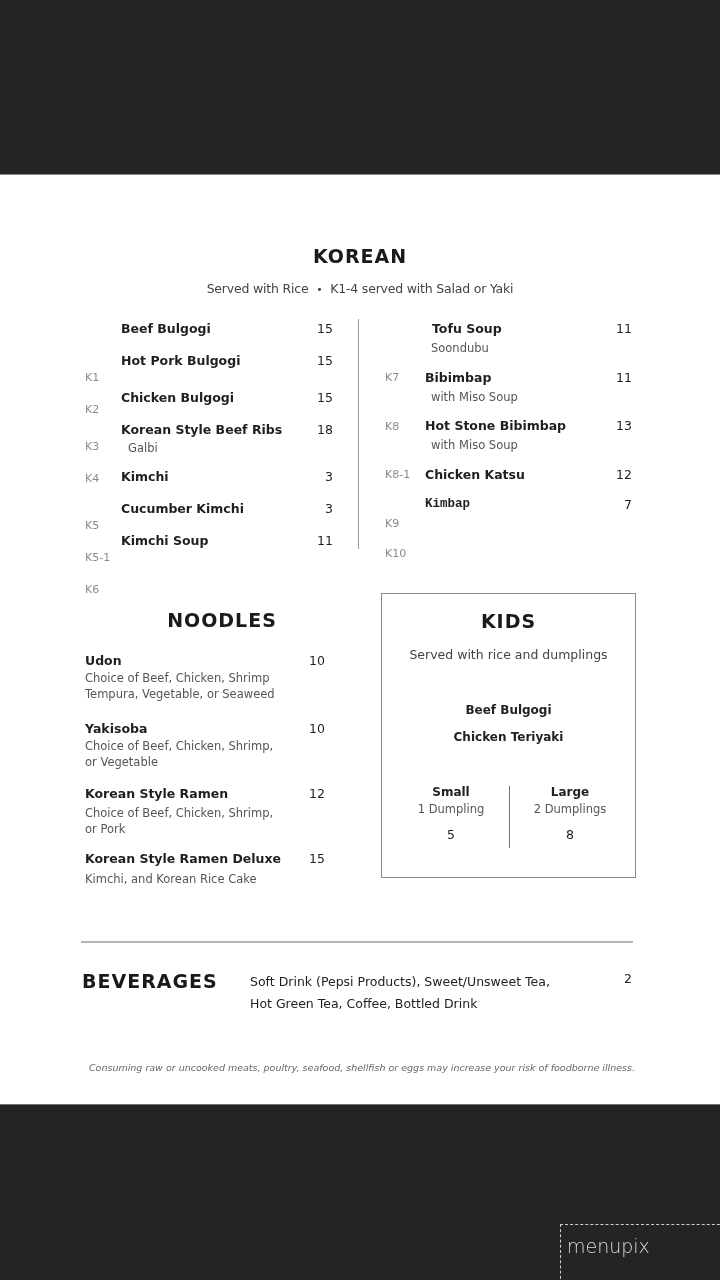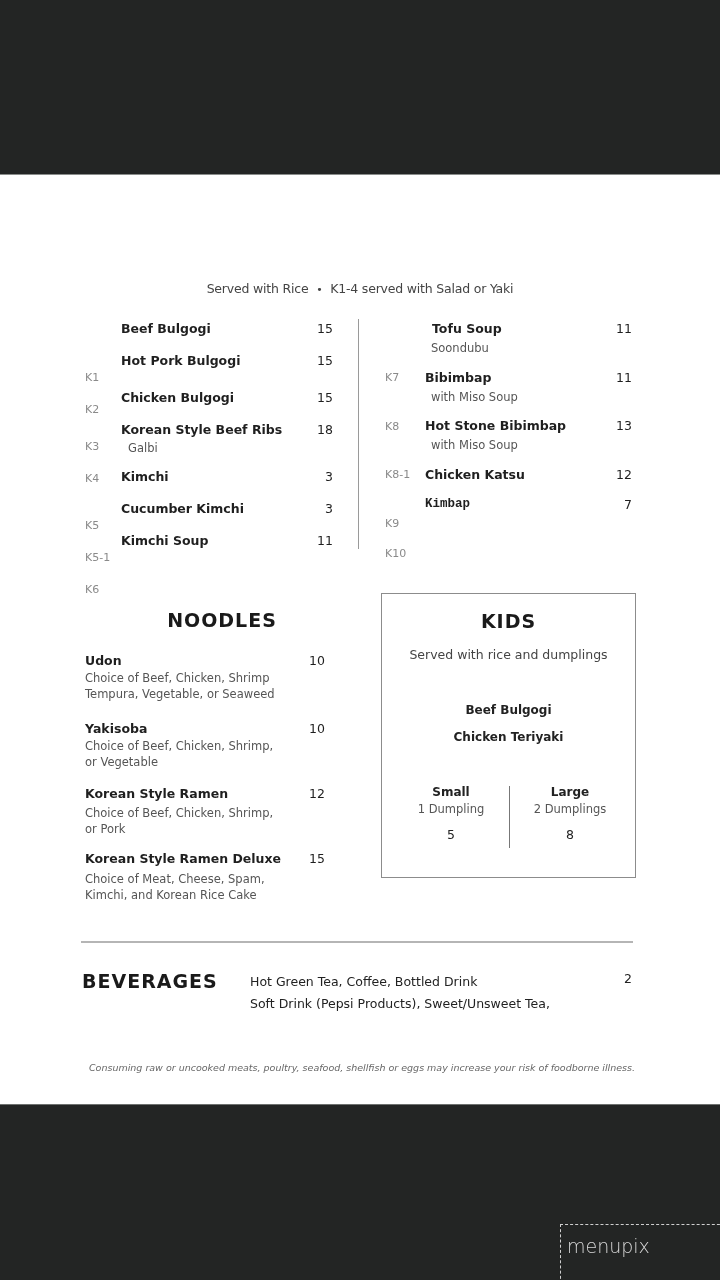--- a/index.html
+++ b/index.html
@@ -70,20 +70,21 @@
       position: absolute; left: 6px; top: 10px;
       font-family: "DejaVu Sans", sans-serif; font-weight: 200;
       font-size: 19px; color: #d8d8d8; letter-spacing: 0px;
     }
   </style>
 </head>
 <body>
 
 <div class="page">
 
+  <div class="abs section-title korean-title">KOREAN</div>
   <div class="abs korean-sub">
     <span>Served with Rice</span>
     <span class="dot">•</span>
     <span>K1-4 served with Salad or Yaki</span>
   </div>
 
   <div class="k-item" style="left:85px; top:146px; width:250px;">
     <span class="k-code">K1</span>
     <span class="k-name" style="left:36px;">Beef Bulgogi</span>
     <span class="k-price" style="left:218px;">15</span>
@@ -174,21 +175,20 @@
     <div class="n-price" style="left:210px;">12</div>
     <div class="n-desc" style="margin-top:4px;">
       <div>Choice of Beef, Chicken, Shrimp,</div>
       <div>or Pork</div>
     </div>
   </div>
   <div class="n-item" style="top:676px;">
     <div class="n-name">Korean Style Ramen Deluxe</div>
     <div class="n-price" style="left:210px;">15</div>
     <div class="n-desc" style="margin-top:5px;">
-      <div>Choice of Meat, Cheese, Spam,</div>
       <div>Kimchi, and Korean Rice Cake</div>
     </div>
   </div>
 
   <div class="kids-box">
     <div class="section-title kids-title">KIDS</div>
     <div class="kids-sub">Served with rice and dumplings</div>
     <div class="kids-item" style="top:109px;">Beef Bulgogi</div>
     <div class="kids-item" style="top:136px;">Chicken Teriyaki</div>
 
@@ -202,22 +202,22 @@
       <div class="sz">Large</div>
       <div class="dm">2 Dumplings</div>
       <div class="pr">8</div>
     </div>
   </div>
 
   <div class="hdiv"></div>
 
   <div class="abs section-title bev-title">BEVERAGES</div>
   <div class="abs bev-text">
+    <div>Soft Drink (Pepsi Products), Sweet/Unsweet Tea,</div>
     <div>Hot Green Tea, Coffee, Bottled Drink</div>
-    <div>Soft Drink (Pepsi Products), Sweet/Unsweet Tea,</div>
   </div>
   <div class="abs bev-price">2</div>
 
   <div class="abs disclaimer">Consuming raw or uncooked meats, poultry, seafood, shellfish or eggs may increase your risk of foodborne illness.</div>
 </div>
 
 <div class="watermark">
   <span>menupix</span>
 </div>
 

